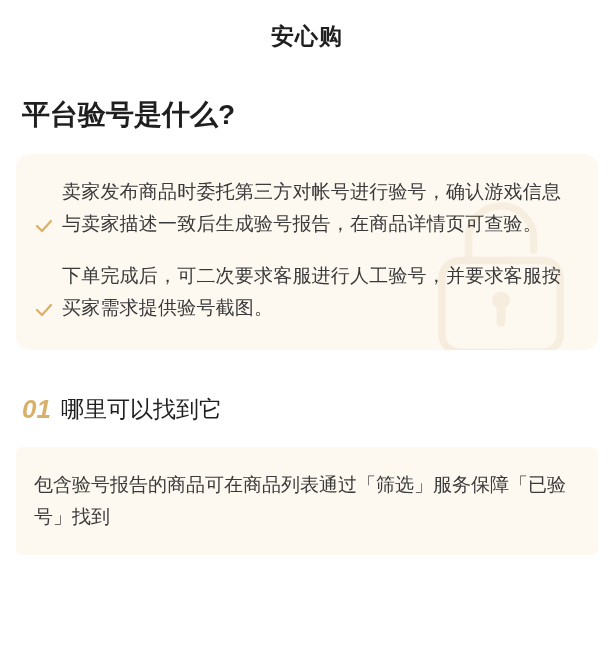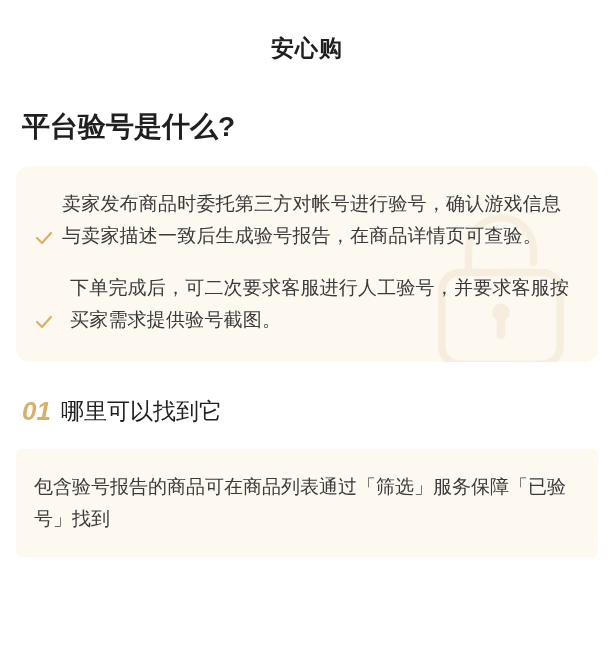--- a/index.html
+++ b/index.html
@@ -20,21 +20,20 @@
     height: 660px;
     background: #ffffff;
     box-sizing: border-box;
   }
   
   .header {
     height: 72px;
     display: flex;
     align-items: center;
     justify-content: center;
-    margin-top: 12px;
   }
   .header-title {
     font-size: 23px;
     font-weight: bold;
     color: #1f1f1f;
     letter-spacing: 1px;
   }
   
   .tabs {
     display: flex;
@@ -95,21 +94,20 @@
   }
   .bullet-row {
     display: flex;
     align-items: flex-end;
     margin-bottom: 20px;
     position: relative;
     z-index: 2;
   }
   .bullet-row:last-child {
     margin-bottom: 0;
-    gap: 8px;
   }
   .check-icon {
     flex: 0 0 auto;
     width: 20px;
     height: 26px;
     margin-right: 8px;
     display: flex;
     align-items: center;
     justify-content: center;
   }
@@ -117,20 +115,21 @@
     font-size: 19px;
     line-height: 32px;
     color: #3a3a3a;
     letter-spacing: 0.2px;
   }
   
   .num-heading {
     display: flex;
     align-items: center;
     padding: 34px 22px 10px 22px;
+    margin-top: 10px;
   }
   .num {
     font-size: 26px;
     font-weight: bold;
     color: #d9b06a;
     margin-right: 10px;
     font-style: italic;
   }
   .num-title {
     font-size: 23px;

